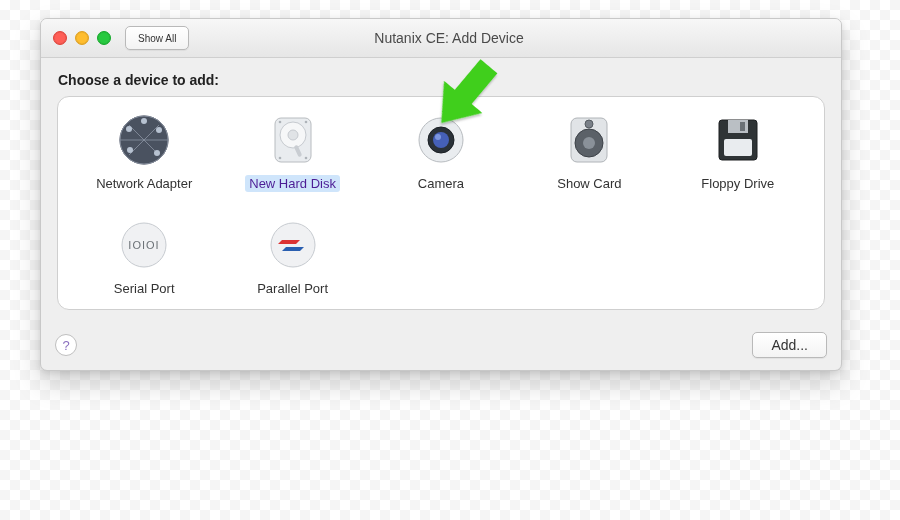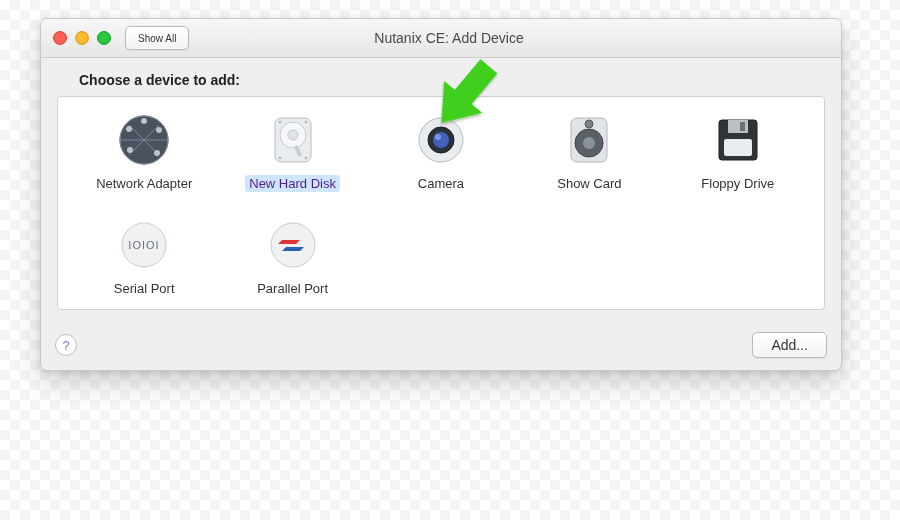--- a/index.html
+++ b/index.html
@@ -75,26 +75,26 @@
     pointer-events:none;
   }
   .content {
     padding: 14px 16px 12px 16px;
     background:#efefef;
   }
   .heading {
     font-size: 14px;
     font-weight: 600;
     color:#222;
-    margin: 0 0 8px 22px;
+    margin: 0 0 8px 1px;
   }
   .panel {
     background: #fff;
     border: 1px solid #cfcfcf;
-    border-radius: 4px;
+    border-radius: 12px;
     padding: 14px 16px 12px 16px;
     box-shadow: inset 0 1px 0 #fff;
     position: relative;
   }
   .grid {
     display: grid;
     grid-template-columns: repeat(5, 1fr);
     column-gap: 8px;
     row-gap: 24px;
   }

